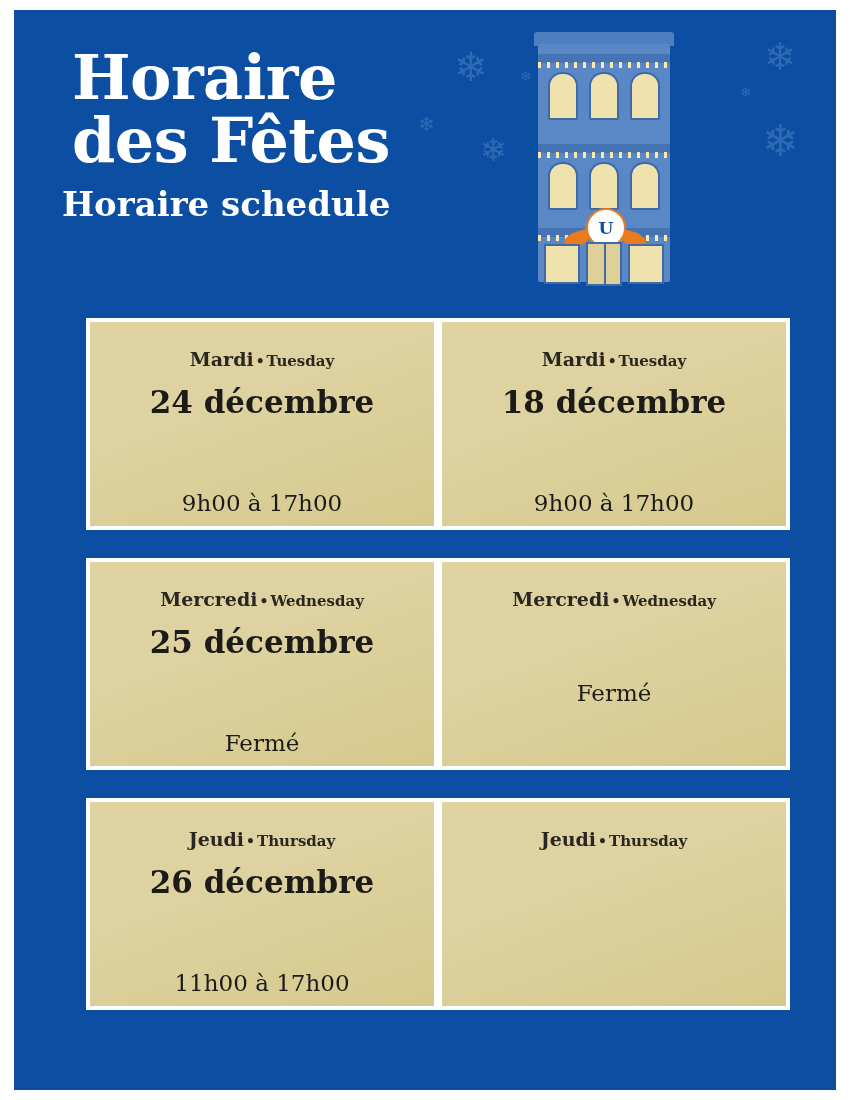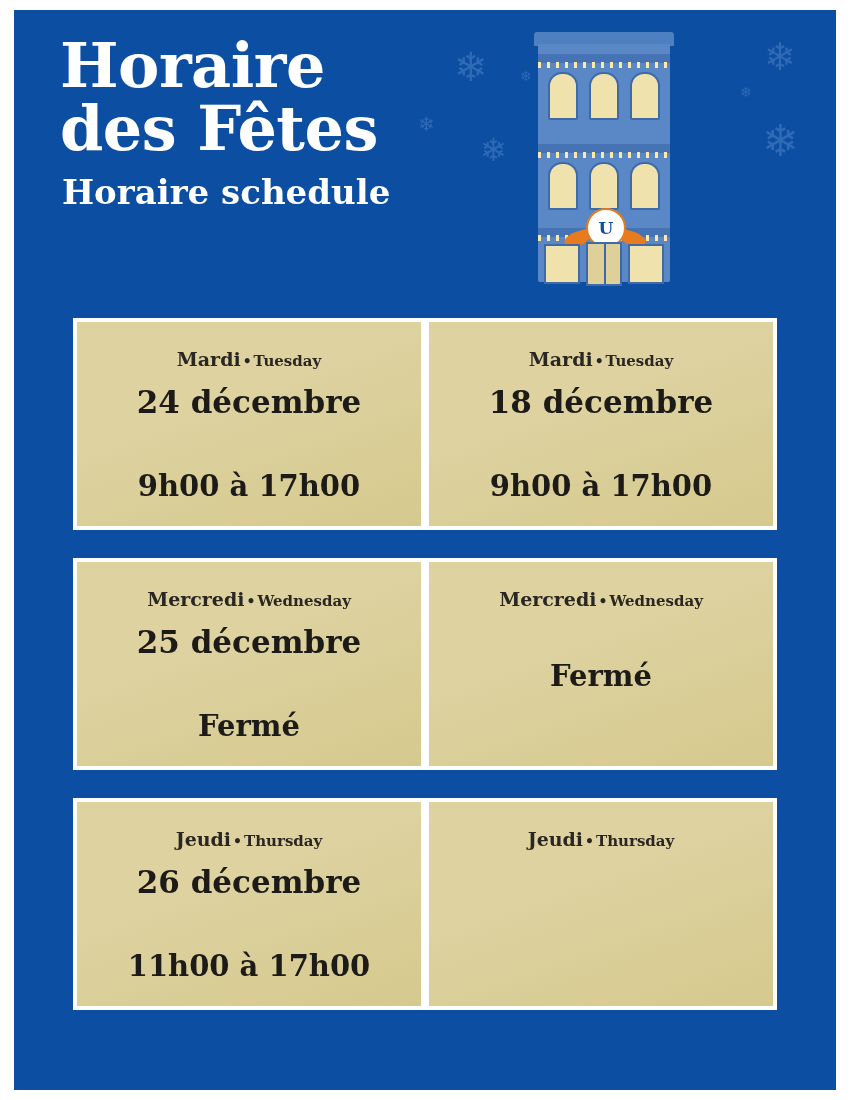--- a/index.html
+++ b/index.html
@@ -34,21 +34,21 @@
     top: 24px;
     width: 420px;
   }
   .title-fr {
     color: #ffffff;
     font-family: "DejaVu Serif", serif;
     font-weight: bold;
     font-size: 62px;
     line-height: 1.02;
     letter-spacing: -0.5px;
-    margin: 0;
+    margin: 12px;
   }
   .title-en {
     color: #ffffff;
     font-family: "DejaVu Serif", serif;
     font-weight: bold;
     font-size: 34px;
     line-height: 1.1;
     margin: 14px 0 0 2px;
   }
 
@@ -182,21 +182,21 @@
 
   
   .grid {
     position: absolute;
     left: 46px;
     top: 308px;
     width: 730px;
   }
   .row {
     display: flex;
-    justify-content: center;
+    justify-content: flex-end;
     margin-bottom: 28px;
   }
   .card {
     width: 352px;
     height: 212px;
     background: linear-gradient(160deg, #ded3a0 0%, #ddd2a0 40%, #d6c98e 100%);
     border: 4px solid #ffffff;
     box-sizing: border-box;
     display: flex;
     flex-direction: column;
@@ -230,24 +230,24 @@
     margin-top: 16px;
     white-space: nowrap;
   }
   .card-date sup {
     font-size: 18px;
     vertical-align: super;
   }
   .card-hours {
     color: #1d1b18;
     font-family: "DejaVu Serif", serif;
-    font-weight: bold;
-    font-size: 29px;
+    font-weight: normal;
+    font-size: 23px;
     line-height: 1.1;
-    margin-top: 52px;
+    margin-top: 72px;
     white-space: nowrap;
   }
 </style>
 </head>
 <body>
 
 <div class="poster">
 
   <div class="header">
 

